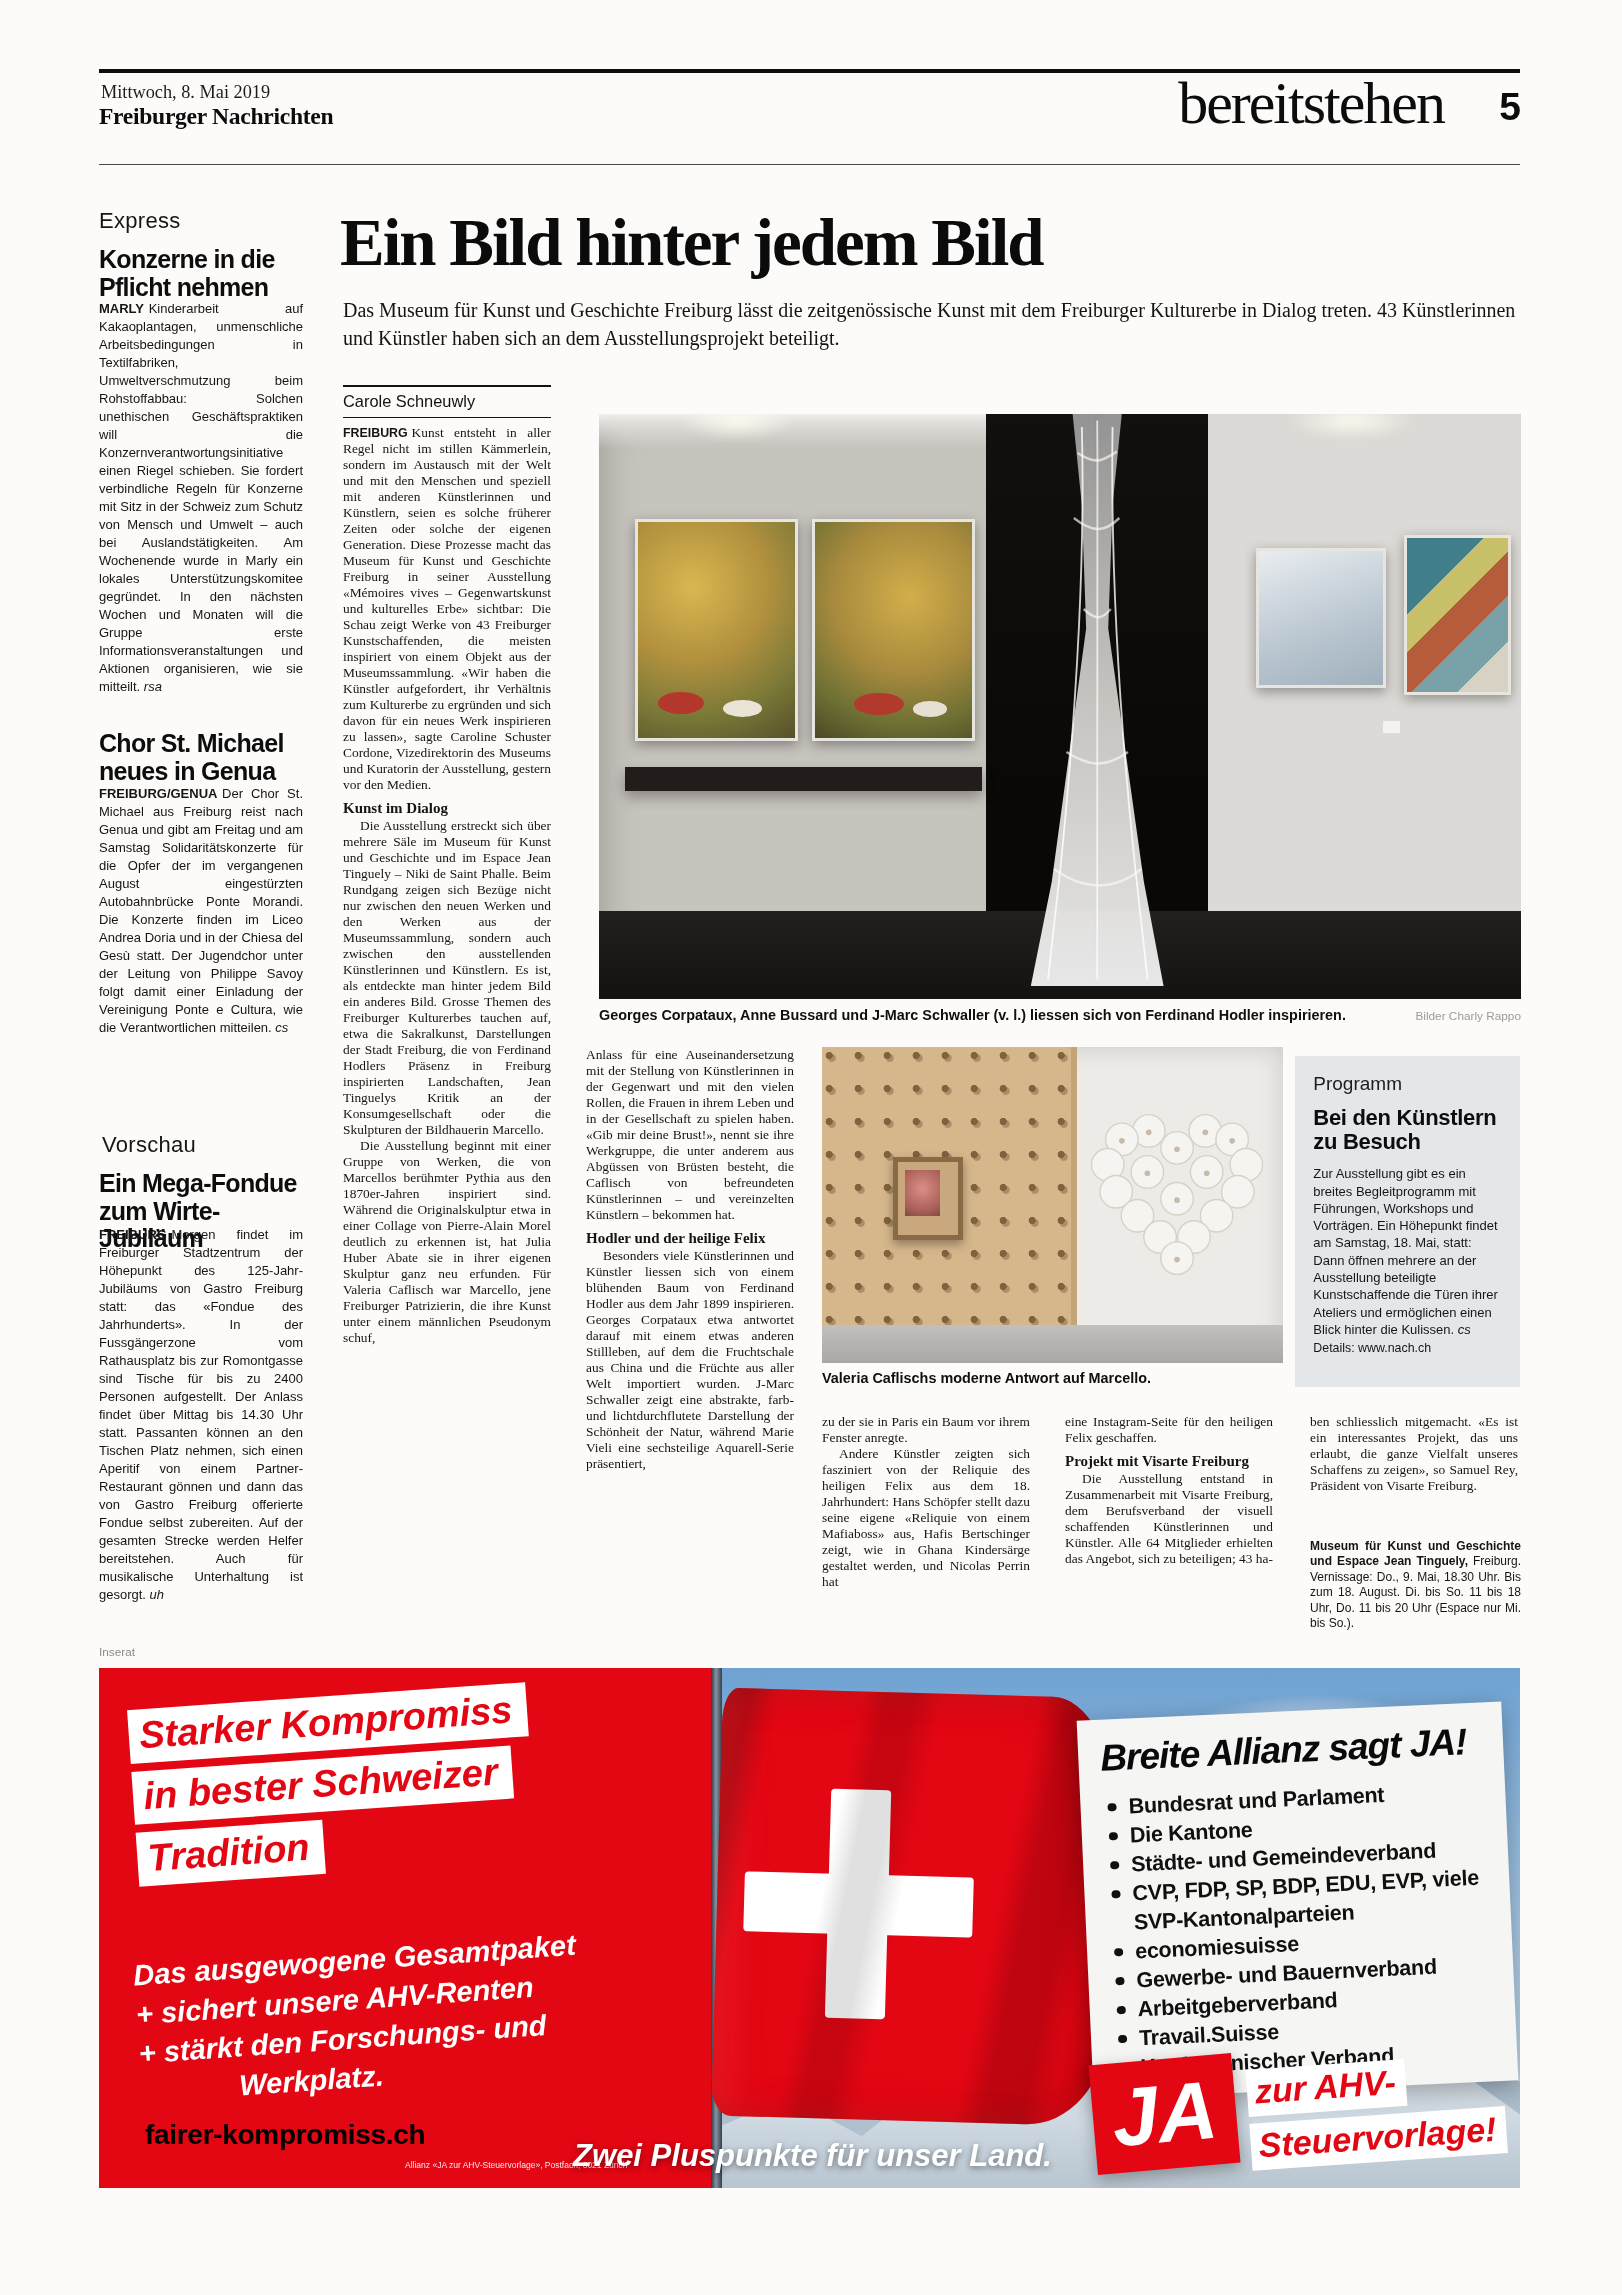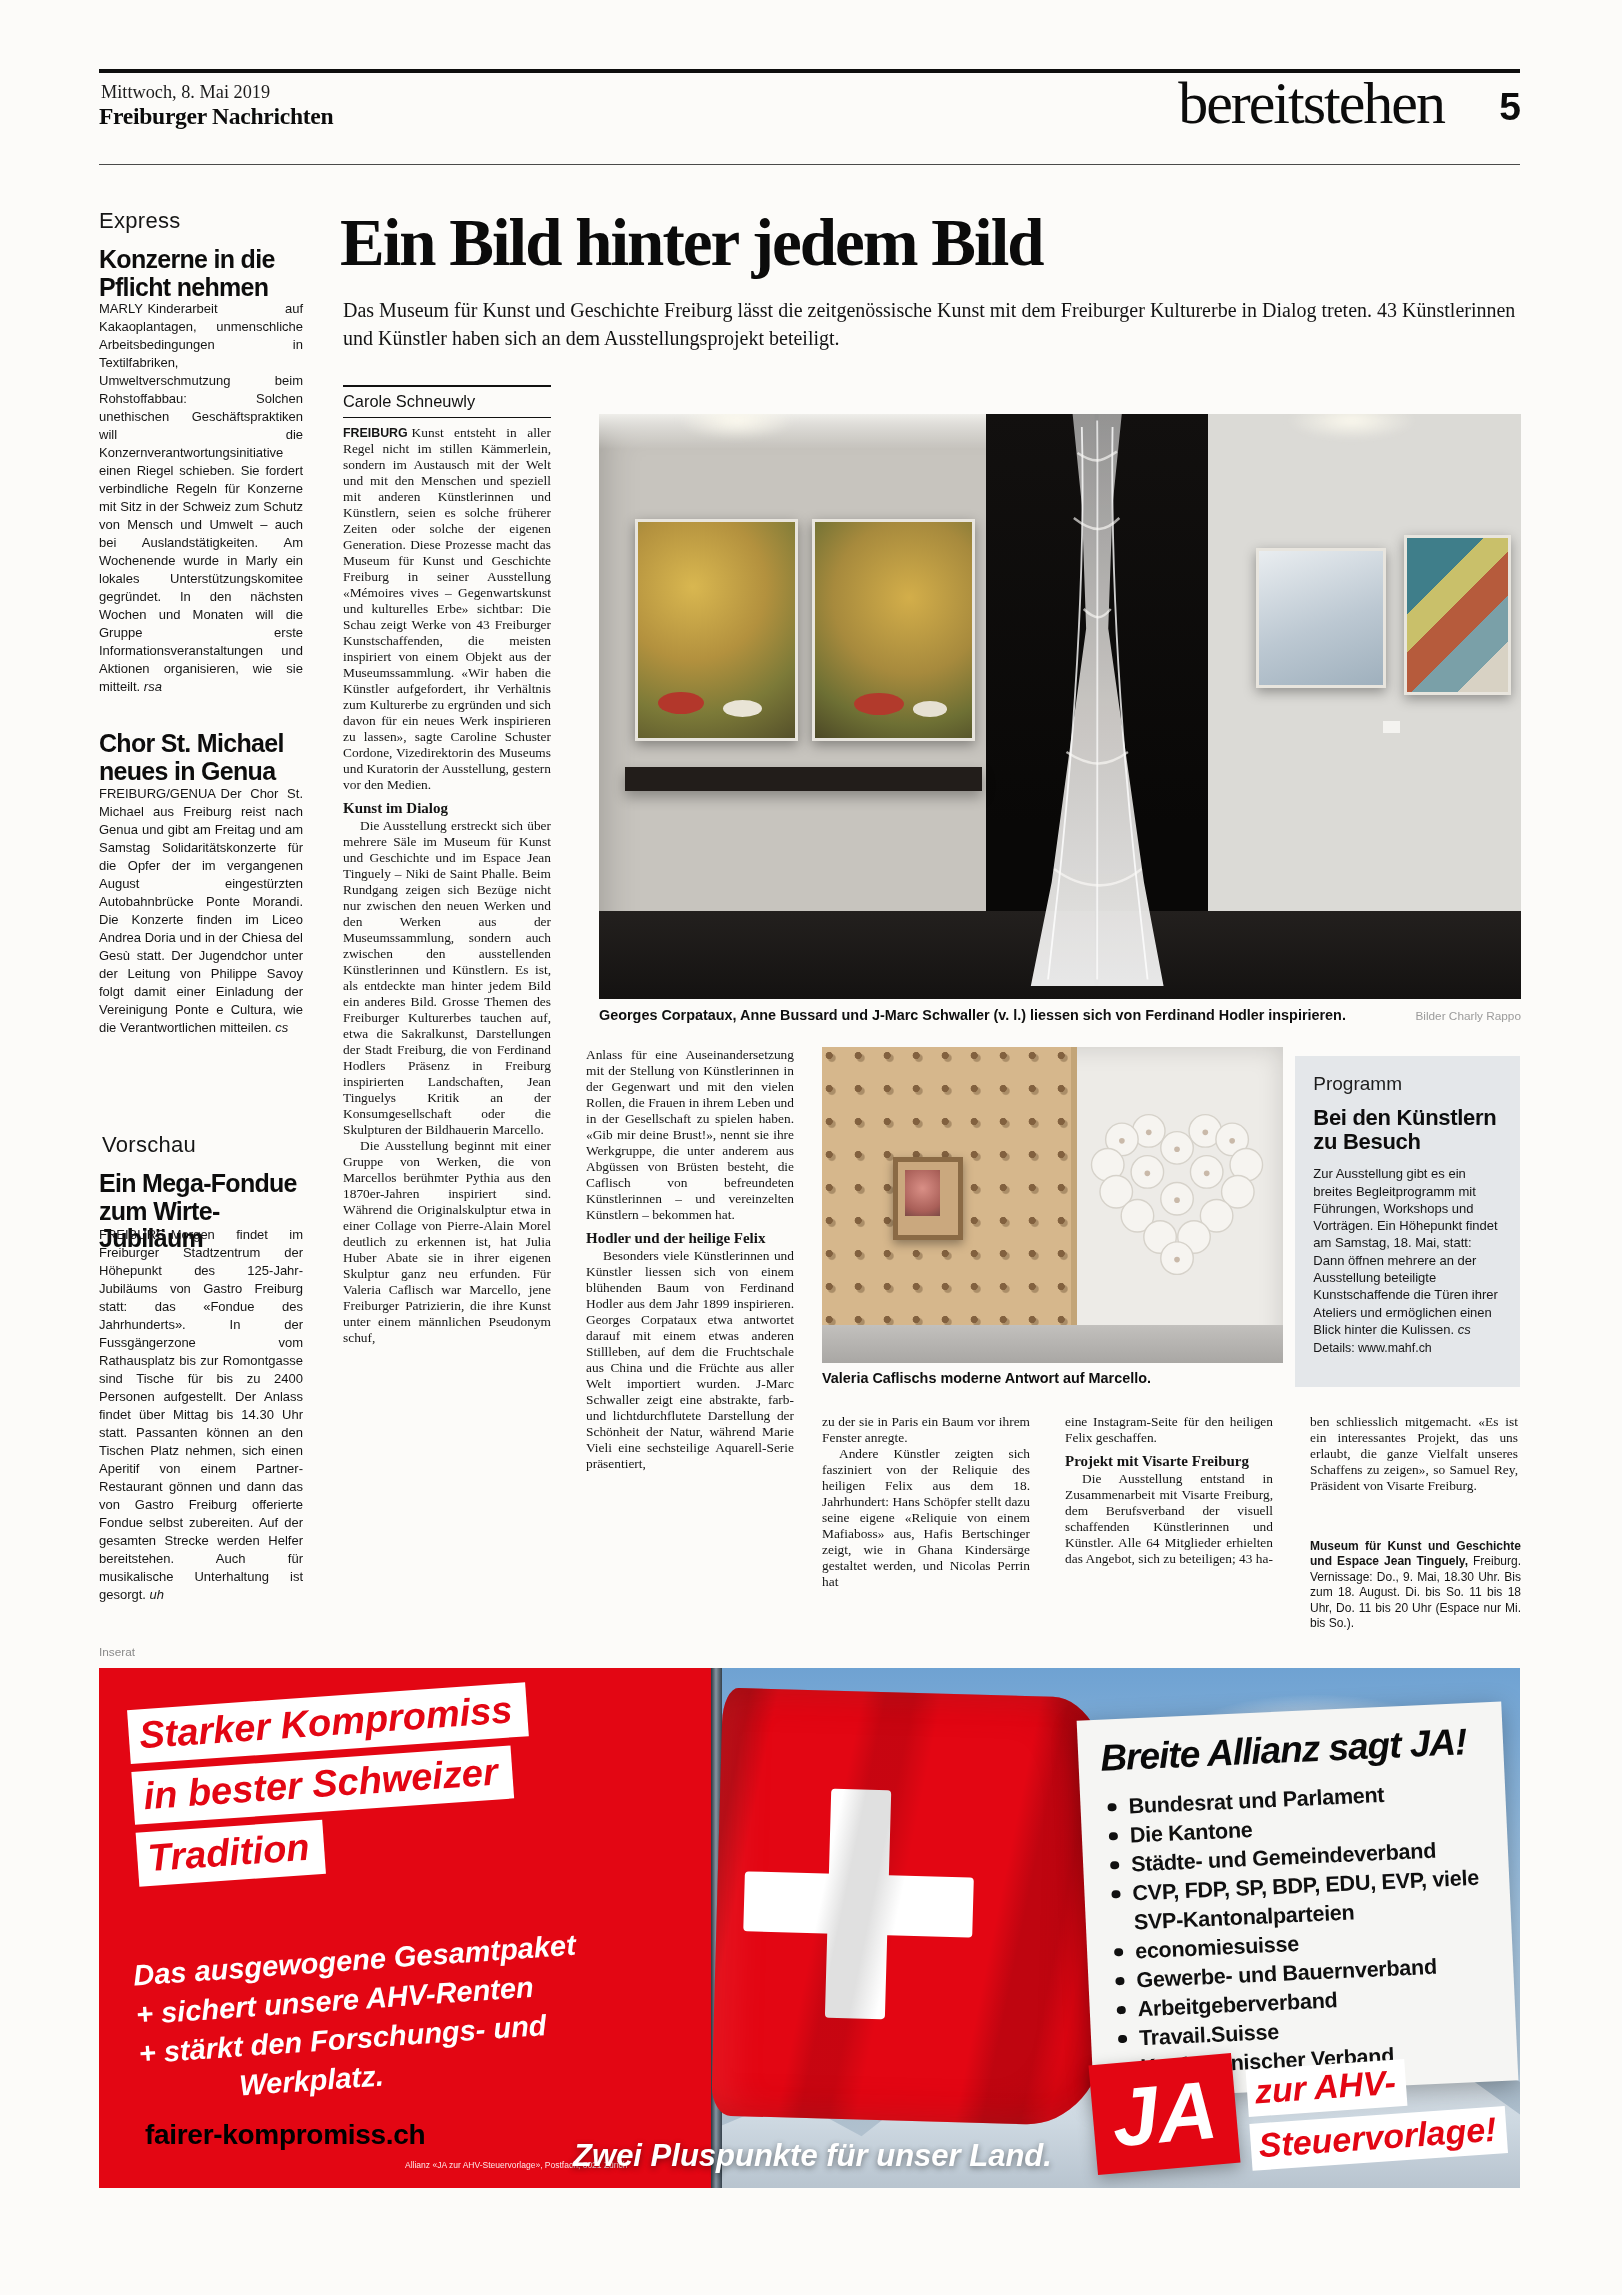--- a/index.html
+++ b/index.html
@@ -13,21 +13,21 @@
   .mast-paper{left:99px;top:103px;font-family:"Liberation Serif",serif;font-weight:bold;font-size:23.6px;color:#0c0c0c;letter-spacing:-0.3px;}
   .section-name{left:1091px;top:73px;width:353px;font-family:"Liberation Serif",serif;font-size:60px;line-height:1;letter-spacing:-2px;color:#0c0c0c;text-align:right;}
   .page-num{left:1482px;top:85px;width:39px;font-weight:bold;font-size:39px;color:#0c0c0c;text-align:right;}
   .rule-thin{left:99px;top:164px;width:1421px;height:1.3px;background:#4a4a4a;}
 
   
   .xcol{width:204px;text-align:left;}
   .kicker{font-size:22px;color:#161616;letter-spacing:0.3px;}
   .xtitle{font-weight:bold;font-size:25px;line-height:27.5px;letter-spacing:-0.7px;color:#0d0d0d;}
   .xbody{font-size:13px;line-height:18px;text-align:justify;color:#151515;hyphens:auto;}
-  .lead{font-weight:normal;margin-right:4.6px;}
+  .lead{font-weight:bold;margin-right:4.6px;}
   .sig{font-style:italic;}
   .sig::before{content:" ";}
 
   
   .headline{left:340px;top:209px;width:1181px;font-family:"Liberation Serif",serif;font-weight:bold;
             font-size:67px;line-height:1;letter-spacing:-2px;color:#0b0b0b;}
   .deck{left:343px;top:296px;width:1187px;font-family:"Liberation Serif",serif;font-size:20px;line-height:28px;color:#141414;}
   .byline{left:343px;top:385px;width:208px;border-top:2px solid #111;border-bottom:1.3px solid #111;
           padding:4.6px 0 6.5px 0;font-size:16.4px;color:#111;}
   .col{width:208px;font-family:"Liberation Serif",serif;font-size:13.4px;line-height:16px;
@@ -262,21 +262,21 @@
   <div class="abs col col4">
     <p>eine Instagram-Seite für den heiligen Felix geschaffen.</p>
     <h3 class="subhead">Projekt mit Visarte Freiburg</h3>
     <p class="ind">Die Ausstellung entstand in Zusammenarbeit mit Visarte Freiburg, dem Berufsverband der visuell schaffenden Künstlerinnen und Künstler. Alle 64 Mitglieder erhielten das Angebot, sich zu beteiligen; 43 ha-</p>
   </div>
 
   <div class="abs programm">
     <div class="prg-label">Programm</div>
     <div class="prg-title">Bei den Künstlern zu Besuch</div>
     <div class="prg-body"><span>Zur Ausstellung gibt es ein breites Begleitprogramm mit Führungen, Workshops und Vorträgen. Ein Höhepunkt findet am Samstag, 18. Mai, statt: Dann öffnen mehrere an der Ausstellung beteiligte Kunstschaffende die Türen ihrer Ateliers und ermöglichen einen Blick hinter die Kulissen.</span><span class="sig">cs</span></div>
-    <div class="prg-details">Details: www.mahf.ch</div>
+    <div class="prg-details">Details: www.nach.ch</div>
   </div>
 
   <div class="abs col col5">
     <p>ben schliesslich mitgemacht. «Es ist ein interessantes Projekt, das uns erlaubt, die ganze Vielfalt unseres Schaffens zu zeigen», so Samuel Rey, Präsident von Visarte Freiburg.</p>
   </div>
   <div class="abs museum-info">
     <b>Museum für Kunst und Geschichte und Espace Jean Tinguely,</b><span> Freiburg. Vernissage: Do., 9. Mai, 18.30 Uhr. Bis zum 18. August. Di. bis So. 11 bis 18 Uhr, Do. 11 bis 20 Uhr (Espace nur Mi. bis So.).</span>
   </div>
 
   <div class="abs inserat-label">Inserat</div>

